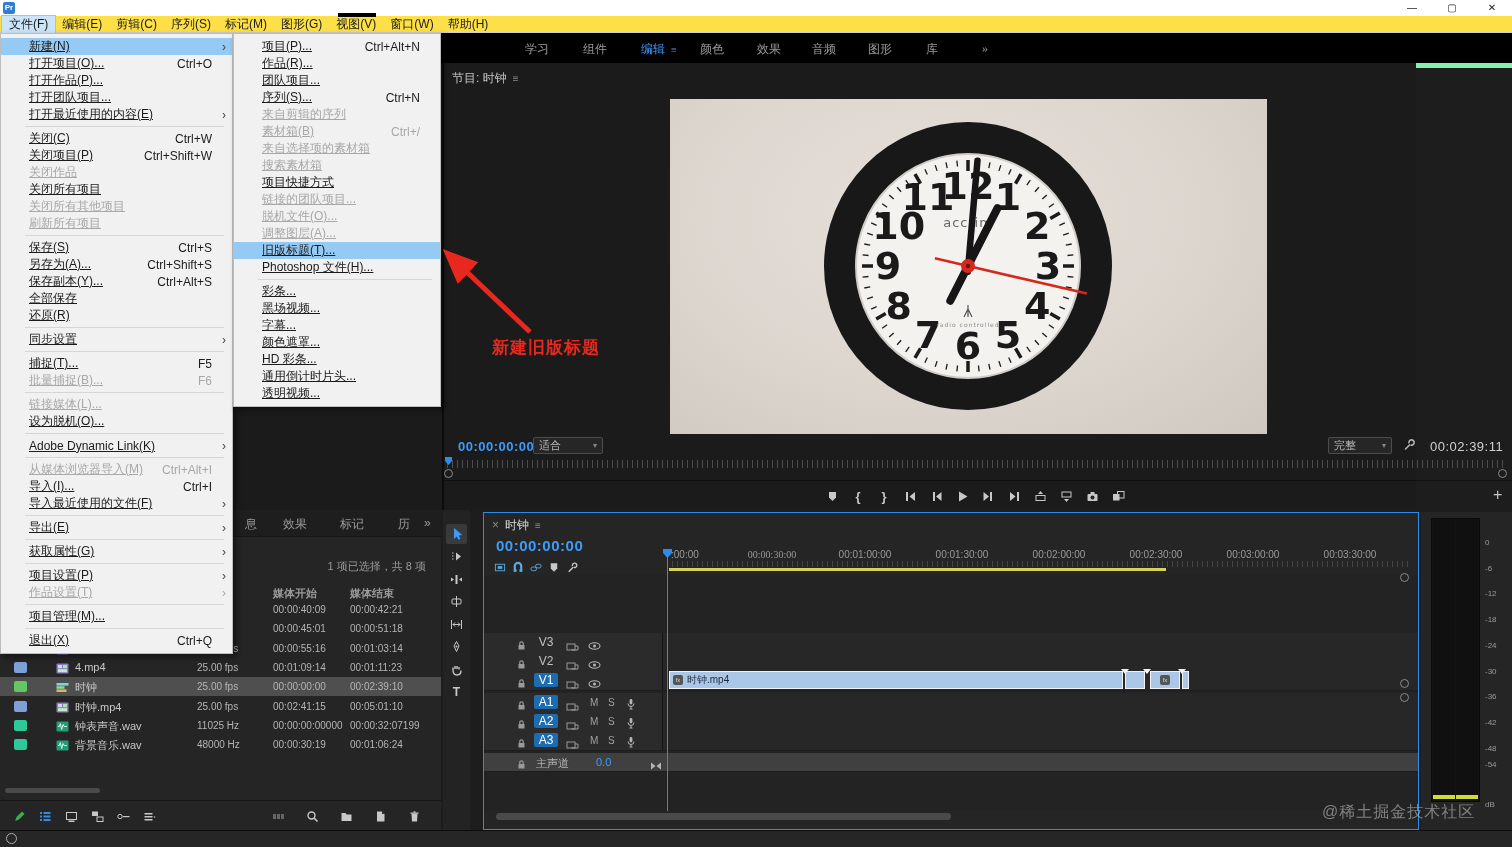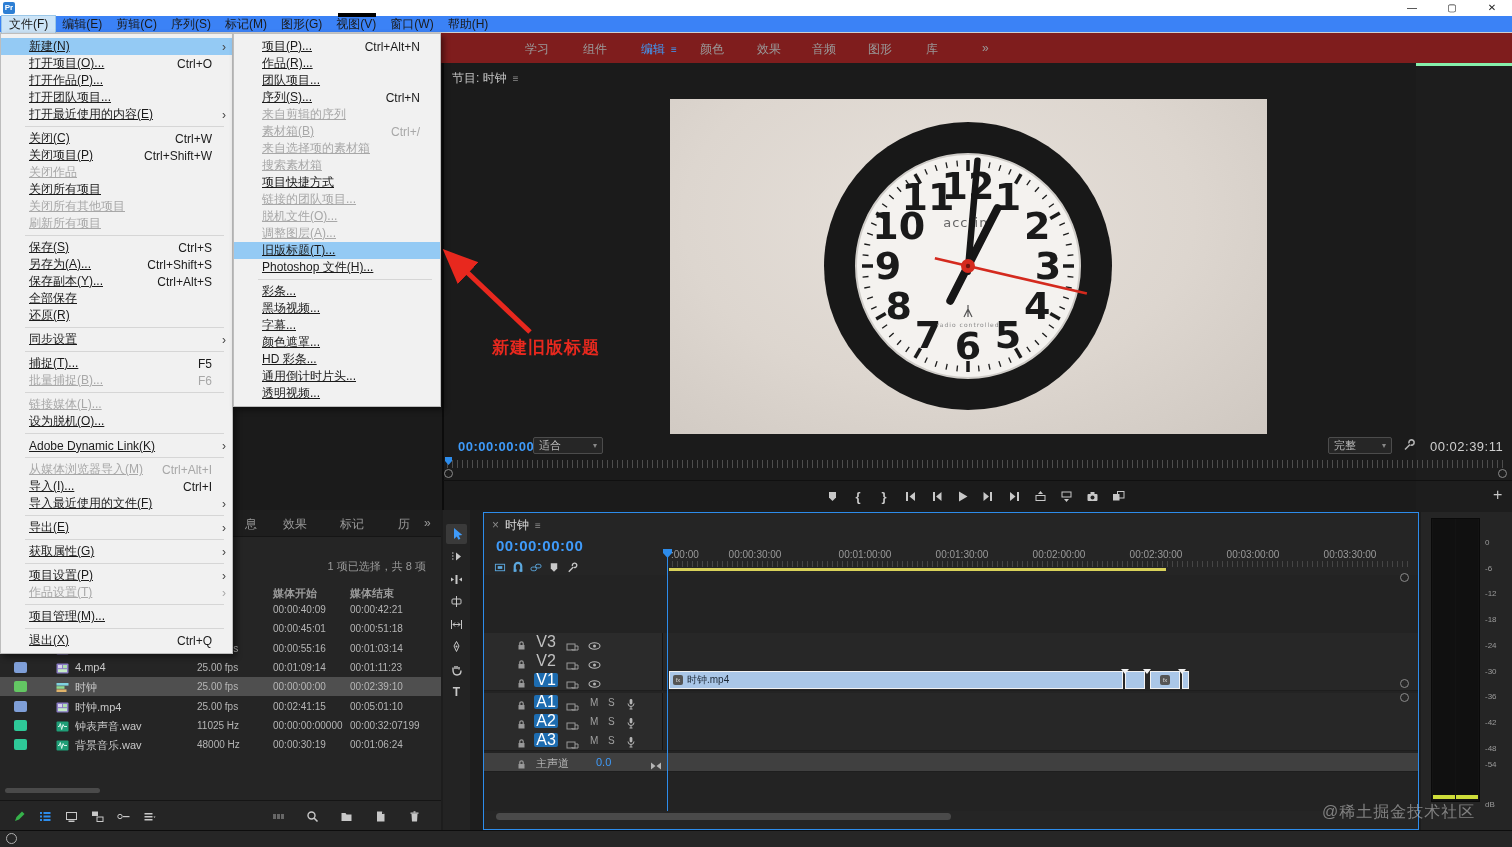--- a/index.html
+++ b/index.html
@@ -4,36 +4,36 @@
 <style>
   html,body{margin:0;padding:0;background:#000;}
   .app{position:relative;width:1512px;height:847px;background:#1d1d1d;font-family:"Liberation Sans",sans-serif;overflow:hidden;-webkit-font-smoothing:antialiased;}
   .ab{position:absolute;}
   
   .titlebar{left:0;top:0;width:1512px;height:16px;background:#ffffff;border-bottom:1px solid #d9d9d9;}
   .pricon{left:3px;top:2px;width:12px;height:12px;background:#2e7fd4;color:#fff;font-size:8px;font-weight:bold;text-align:center;line-height:12px;border-radius:2px;}
   .wintitle{left:21px;top:2px;font-size:11px;color:#1a1a1a;white-space:nowrap;}
   .winbtn{top:0;width:40px;height:16px;text-align:center;line-height:15px;font-size:10px;color:#222;}
   
-  .menubar{left:0;top:16px;width:1512px;height:17px;background:#3b82f6;border-bottom:1px solid #d0d0d0;display:flex;align-items:center;padding-left:2px;box-sizing:border-box;}
+  .menubar{left:0;top:16px;width:1512px;height:17px;background:#fde047;border-bottom:1px solid #d0d0d0;display:flex;align-items:center;padding-left:2px;box-sizing:border-box;}
   .mbitem{font-size:12px;color:#1a1a1a;padding:1px 7px;height:15px;line-height:15px;}
   .mbitem.active{background:#cce4f7;outline:1px solid #9bc7e8;}
   
   .menu{background:#f1f1f1;border:1px solid #bdbdbd;box-shadow:3px 3px 6px rgba(0,0,0,.45);z-index:50;padding:4px 0;box-sizing:border-box;}
   .mi{display:flex;align-items:center;height:17px;padding:0 6px 0 28px;font-size:12px;color:#1b1b1b;white-space:nowrap;}
   .mi .ml{flex:0 0 auto;text-decoration:underline;}
   .mi .sp{flex:1;}
   .mi .ms{color:#1b1b1b;margin-right:4px;}
   .mi .ma{width:10px;text-align:right;color:#444;}
   .mi.dis,.mi.dis .ms,.mi.dis .ma{color:#a8a8a8;}
   .mi.hl{background:#94caf4;}
   .msep{height:7px;position:relative;}
   .msep::after{content:"";position:absolute;left:24px;right:8px;top:3px;border-top:1px solid #d6d6d6;}
   
-  .wsbar{left:0;top:33px;width:1512px;height:30px;background:#7f1d1d;border-bottom:3px solid #86efac;}
+  .wsbar{left:0;top:33px;width:1512px;height:30px;background:#000000;border-bottom:5px solid #86efac;font-family:Liberation Serif, serif;}
   .wstab{top:8px;font-size:12px;color:#9a9a9a;white-space:nowrap;}
   .wstab.active{color:#3f9bfa;}
   .wstab .pm{color:#3f9bfa;margin-left:6px;font-size:10px;}
   
   .monitor{left:0;top:63px;width:1416px;height:447px;background:#1b1b1b;}
   .vdivider{left:442px;top:0;width:2px;height:447px;background:#0c0c0c;}
   .ptab{left:452px;top:7px;font-size:12px;color:#c2c2c2;}
   .ptab .pm{color:#8a8a8a;margin-left:6px;font-size:10px;}
   .video{left:670px;top:36px;width:597px;height:335px;background:radial-gradient(ellipse at 45% 35%,#e6e0da 0%,#ddd6cf 55%,#cfc8c1 100%);}
   .tc{font-size:13px;font-weight:bold;letter-spacing:.5px;}
@@ -75,21 +75,21 @@
   .tltab{left:8px;top:4px;font-size:12px;color:#d8d8d8;}
   .tltab .x{color:#8a8a8a;margin-right:6px;}
   .tltab .pm{color:#8a8a8a;margin-left:6px;font-size:10px;}
   .tltc{left:12px;top:24px;font-size:15px;font-weight:bold;color:#3f9bfa;letter-spacing:.5px;}
   .tlicons{left:10px;top:48px;display:flex;gap:6px;}
   .rlabel{top:36px;font-size:10px;color:#9a9a9a;white-space:nowrap;}
   .rulerticks{left:183px;top:48px;width:745px;height:6px;background:repeating-linear-gradient(90deg,#454545 0 1px,transparent 1px 5px);}
   .workbar{left:185px;top:55px;width:497px;height:3px;background:#d9d25a;}
   .trackrow{left:0;width:934px;border-bottom:1px solid #1e1e1e;background:#272727;height:19px;}
   .thead{left:0;width:178px;height:19px;background:#2b2b2b;border-right:1px solid #151515;}
-  .tname{top:2px;width:24px;height:14px;font-size:16px;color:#c0c0c0;text-align:center;line-height:14px;}
+  .tname{top:2px;width:24px;height:14px;font-size:12px;color:#c0c0c0;text-align:center;line-height:14px;}
   .tname.tgt{background:#1d6cb0;color:#fff;border-radius:2px;}
   .ticon2{color:#a0a0a0;font-size:10px;}
   .playhead{left:183px;top:36px;width:1px;height:262px;background:#2d8ceb;z-index:5;}
   .phhead{left:179px;top:36px;width:9px;height:9px;background:#2d8ceb;clip-path:polygon(0 0,100% 0,100% 45%,50% 100%,0 45%);z-index:6;}
   .clip{background:#aac7e8;border:1px solid #f2f2f2;box-sizing:border-box;height:18px;}
   .cliplabel{font-size:10px;color:#1e2a38;white-space:nowrap;overflow:hidden;}
   .fxbadge{width:10px;height:10px;background:#555;border-radius:2px;color:#ddd;font-size:6px;text-align:center;line-height:10px;}
   .notch{width:0;height:0;border-left:4px solid transparent;border-right:4px solid transparent;border-top:5px solid #f2f2f2;}
   .tlscroll{left:12px;top:300px;width:455px;height:7px;background:#4a4a4a;border-radius:4px;}
   
@@ -601,21 +601,21 @@
             </svg>
           </div>
           <div class="ticon" style="width:12px;height:12px;">
             <svg width="13" height="13" viewBox="0 0 13 13">
               <path d="M3 11 8 6 M8.6 6.4a2.4 2.4 0 1 0-1.6-1.6" stroke="#c8c8c8" stroke-width="1.5" fill="none"></path>
             </svg>
           </div>
         </div>
       <div id="ruler">
           <div class="ab rlabel" style="left:187px;">:00:00</div>
-          <div class="ab rlabel" style="left:271px;transform:translateX(-50%);">00:00:30:00</div>
+          <div class="ab rlabel" style="left:288px;transform:translateX(-50%);font-family:Liberation Serif, serif;">00:00:30:00</div>
           <div class="ab rlabel" style="left:381px;transform:translateX(-50%);">00:01:00:00</div>
           <div class="ab rlabel" style="left:478px;transform:translateX(-50%);">00:01:30:00</div>
           <div class="ab rlabel" style="left:575px;transform:translateX(-50%);">00:02:00:00</div>
           <div class="ab rlabel" style="left:672px;transform:translateX(-50%);">00:02:30:00</div>
           <div class="ab rlabel" style="left:769px;transform:translateX(-50%);">00:03:00:00</div>
           <div class="ab rlabel" style="left:866px;transform:translateX(-50%);">00:03:30:00</div>
         </div>
       <div class="ab rulerticks"></div>
       <div class="ab workbar"></div>
       <div class="ab" style="left:0;top:62px;width:934px;height:236px;background:#232323;"></div>

